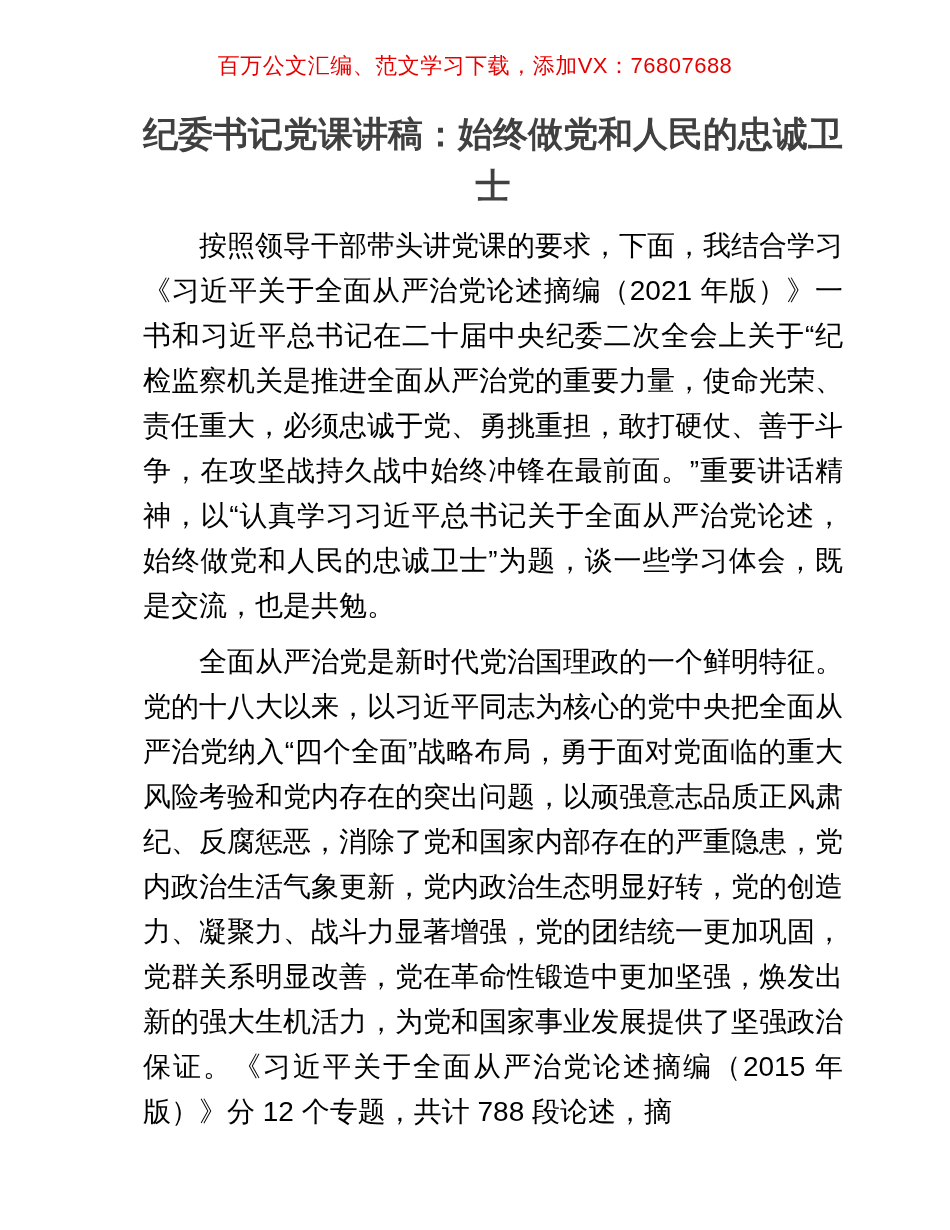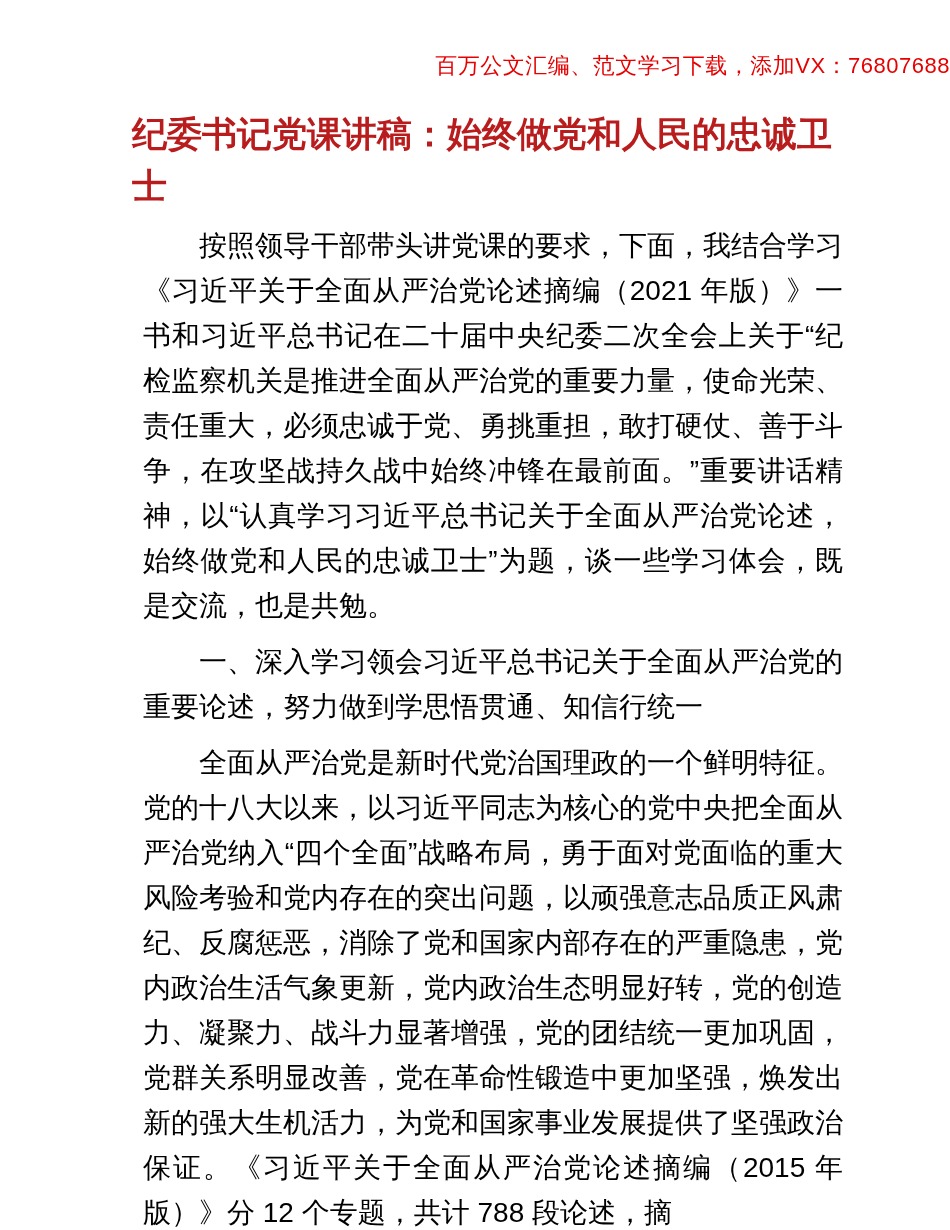--- a/index.html
+++ b/index.html
@@ -16,37 +16,37 @@
     overflow: hidden;
   }
   .page {
     width: 950px;
     height: 1230px;
     background: #ffffff;
     position: relative;
   }
   .promo-banner {
     padding-top: 50px;
-    text-align: right;
+    text-align: center;
     color: #e60000;
     font-size: 22px;
     line-height: 32px;
     letter-spacing: 0.5px;
   }
   .doc {
     width: 722px;
     margin-left: 132px;
   }
   .doc-title {
     margin: 26px 0 10px 0;
     font-size: 35px;
     font-weight: bold;
     line-height: 52px;
-    text-align: left;
-    color: #b91c1c;
+    text-align: center;
+    color: #404040;
   }
   .para {
     margin: 11px;
     font-size: 28px;
     line-height: 45px;
     text-align: justify;
     text-indent: 2em;
     color: #000000;
     word-break: break-all;
   }
@@ -60,19 +60,18 @@
 <div class="page">
 
   <div class="promo-banner">百万公文汇编、范文学习下载，添加VX：76807688</div>
 
   <div class="doc">
 
     <h1 class="doc-title">纪委书记党课讲稿：始终做党和人民的忠诚卫士</h1>
 
     <p class="para">按照领导干部带头讲党课的要求，下面，我结合学习《习近平关于全面从严治党论述摘编（2021 年版）》一书和习近平总书记在二十届中央纪委二次全会上关于“纪检监察机关是推进全面从严治党的重要力量，使命光荣、责任重大，必须忠诚于党、勇挑重担，敢打硬仗、善于斗争，在攻坚战持久战中始终冲锋在最前面。”重要讲话精神，以“认真学习习近平总书记关于全面从严治党论述，始终做党和人民的忠诚卫士”为题，谈一些学习体会，既是交流，也是共勉。</p>
 
-    <p class="para heading">一、深入学习领会习近平总书记关于全面从严治党的重要论述，努力做到学思悟贯通、知信行统一</p>
 
     <p class="para">全面从严治党是新时代党治国理政的一个鲜明特征。党的十八大以来，以习近平同志为核心的党中央把全面从严治党纳入“四个全面”战略布局，勇于面对党面临的重大风险考验和党内存在的突出问题，以顽强意志品质正风肃纪、反腐惩恶，消除了党和国家内部存在的严重隐患，党内政治生活气象更新，党内政治生态明显好转，党的创造力、凝聚力、战斗力显著增强，党的团结统一更加巩固，党群关系明显改善，党在革命性锻造中更加坚强，焕发出新的强大生机活力，为党和国家事业发展提供了坚强政治保证。《习近平关于全面从严治党论述摘编（2015 年版）》分 12 个专题，共计 788 段论述，摘</p>
 
   </div>
 
 </div>
 
 </body></html>

